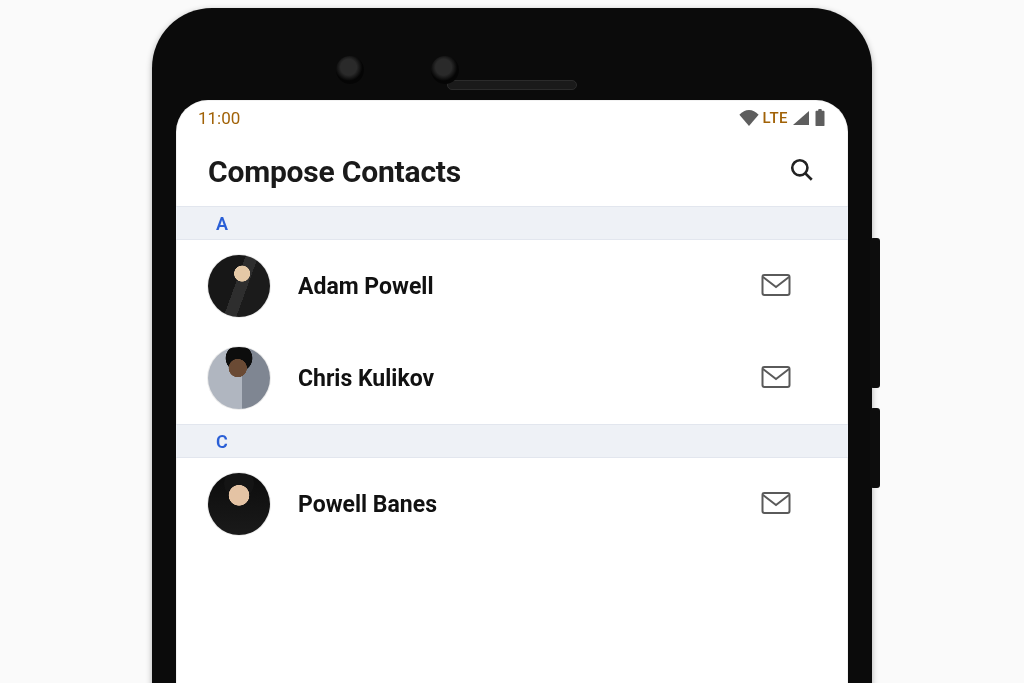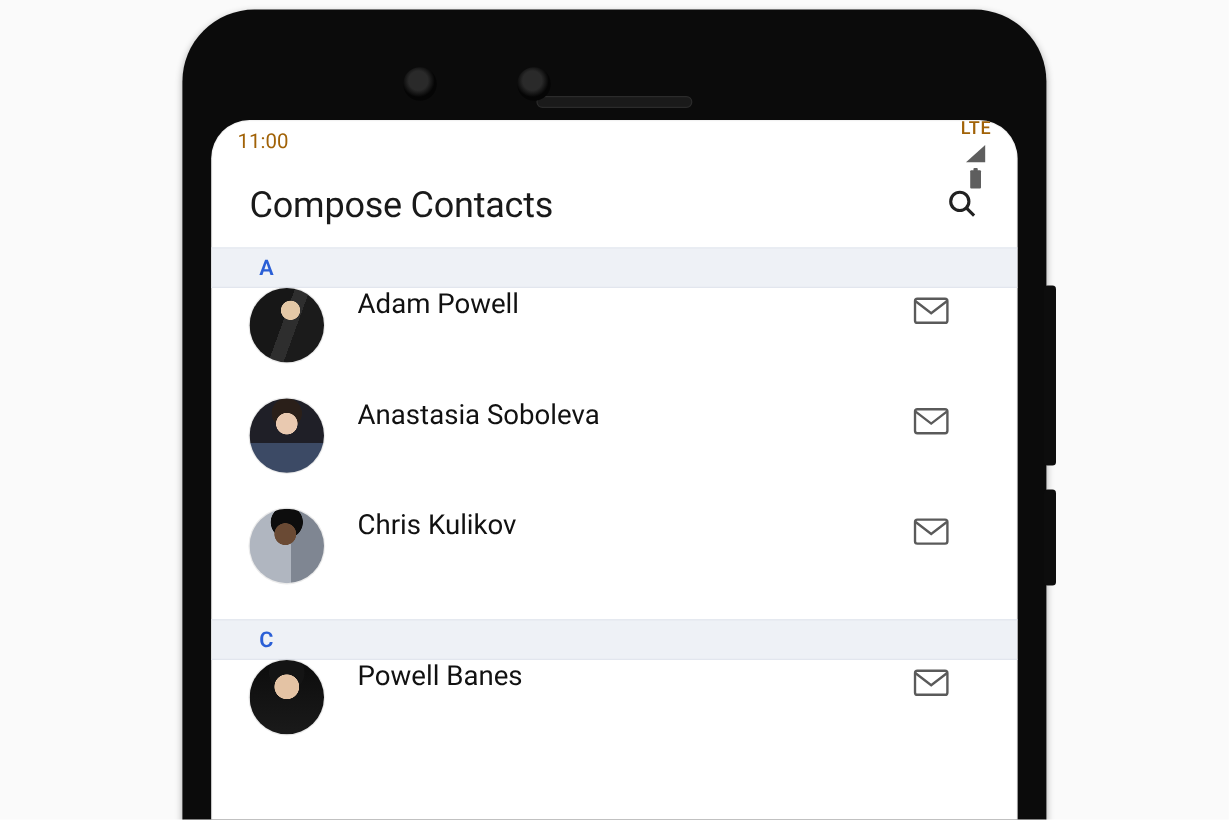--- a/index.html
+++ b/index.html
@@ -73,35 +73,35 @@
     
     .status-bar {
       height: 36px;
       padding: 0 22px;
       display: flex;
       align-items: center;
       justify-content: space-between;
       font-size: 17px;
       color: #a16207;
     }
-    .status-right { display: flex; align-items: center; gap: 4px; flex-direction: column; }
+    .status-right { display: flex; align-items: center; gap: 4px; }
     .status-right svg { display: block; }
     .lte { font-size: 15px; font-weight: 500; letter-spacing: .5px; }
 
     
     .app-bar {
       height: 70px;
       padding: 0 26px 0 32px;
       display: flex;
       align-items: center;
       justify-content: space-between;
     }
     .app-bar h1 {
       font-size: 30px;
-      font-weight: 400;
+      font-weight: 700;
       color: #1a1a1a;
       letter-spacing: -.2px;
     }
     .search-btn {
       width: 40px;
       height: 40px;
       border: none;
       background: transparent;
       border-radius: 50%;
       display: flex;
@@ -122,23 +122,24 @@
       font-size: 18px;
       font-weight: 600;
       color: #2a5fd6;
       border-top: 1px solid #e2e6ee;
       border-bottom: 1px solid #e2e6ee;
     }
     .row {
       height: 92px;
       padding: 0 52px 0 32px;
       display: flex;
-      align-items: flex-start;
+      align-items: center;
       gap: 28px;
       cursor: pointer;
+      font-weight: bold;
     }
     .avatar {
       width: 62px;
       height: 62px;
       border-radius: 50%;
       flex-shrink: 0;
       box-shadow: 0 0 0 1px rgba(0,0,0,.08);
     }
     .name {
       flex: 1;
@@ -238,32 +239,20 @@
         <button class="mail-btn">
           <span>
             <svg width="30" height="24" viewBox="0 0 30 24" fill="none" stroke="#5a5a5a" stroke-width="2">
               <rect x="1.5" y="2" width="27" height="20" rx="2"></rect>
                 <path d="M2 4 L15 14 L28 4"></path>
             </svg>
           </span>
         </button>
       </div>
 
-      <div class="row">
-        <div class="avatar av-1"></div>
-        <div class="name">Anastasia Soboleva</div>
-        <button class="mail-btn">
-          <span>
-            <svg width="30" height="24" viewBox="0 0 30 24" fill="none" stroke="#5a5a5a" stroke-width="2">
-              <rect x="1.5" y="2" width="27" height="20" rx="2"></rect>
-                <path d="M2 4 L15 14 L28 4"></path>
-            </svg>
-          </span>
-        </button>
-      </div>
 
       <div class="row">
         <div class="avatar av-2"></div>
         <div class="name">Chris Kulikov</div>
         <button class="mail-btn">
           <span>
             <svg width="30" height="24" viewBox="0 0 30 24" fill="none" stroke="#5a5a5a" stroke-width="2">
               <rect x="1.5" y="2" width="27" height="20" rx="2"></rect>
                 <path d="M2 4 L15 14 L28 4"></path>
             </svg>

